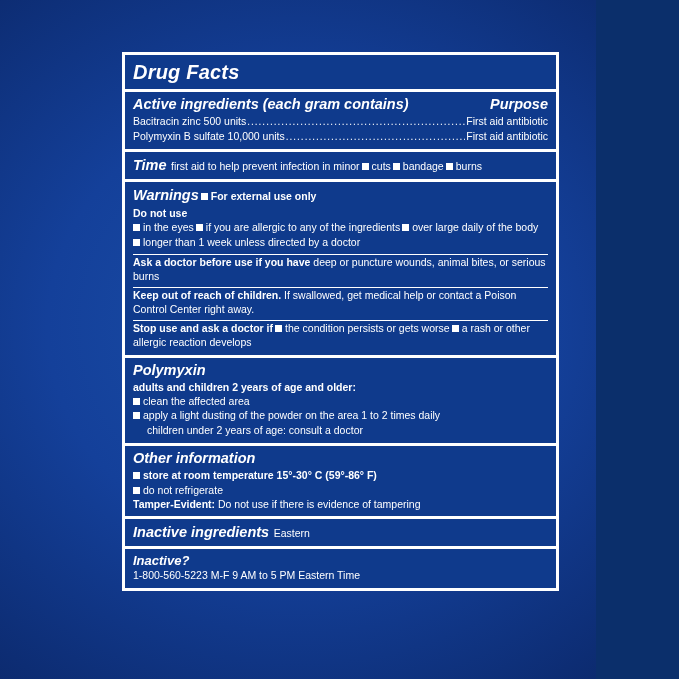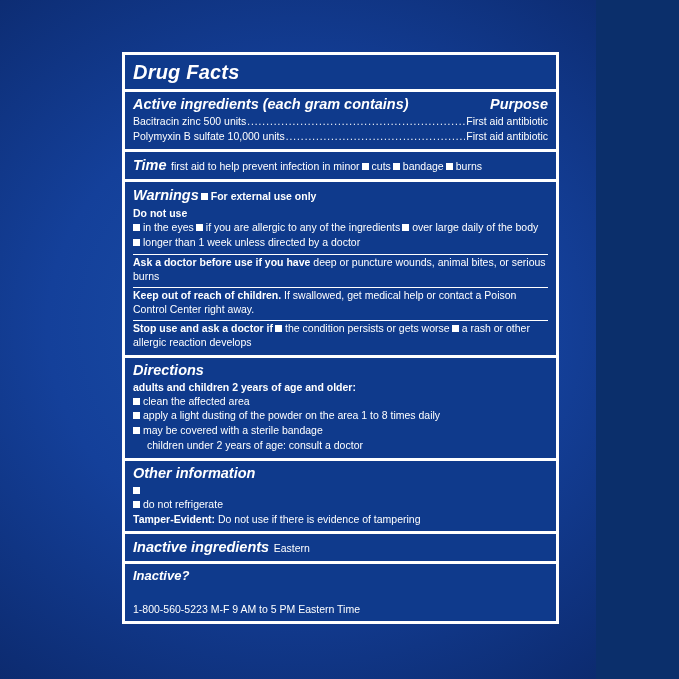--- a/index.html
+++ b/index.html
@@ -58,21 +58,20 @@
     font-size: 13px;
     font-weight: bold;
     font-style: italic;
   }
   .bold {
     font-weight: bold;
   }
   .txt {
     font-size: 10.5px;
     line-height: 1.35;
-    margin-top: 19px;
   }
   .row-between {
     display: flex;
     justify-content: space-between;
     align-items: baseline;
   }
   .dotline {
     display: flex;
     align-items: baseline;
     font-size: 10.5px;
@@ -192,38 +191,35 @@
       </div>
 
       <div class="thin">
         <div class="para">
           <span class="bold">Stop use and ask a doctor if</span><span class="bx-mid"></span><span>the condition persists or gets worse</span><span class="bx-mid"></span><span>a rash or other allergic reaction develops</span>
         </div>
       </div>
     </div>
 
     <div class="sect">
-      <div class="hdr">Directions</div>
+      <div class="hdr">Polymyxin</div>
       <div class="txt bold mt2">adults and children 2 years of age and older:</div>
       <div class="li">
         <span class="bx"></span><span>clean the affected area</span>
       </div>
       <div class="li">
-        <span class="bx"></span><span>apply a light dusting of the powder on the area 1 to 8 times daily</span>
-      </div>
-      <div class="li">
-        <span class="bx"></span><span>may be covered with a sterile bandage</span>
+        <span class="bx"></span><span>apply a light dusting of the powder on the area 1 to 2 times daily</span>
       </div>
       <div class="indent">children under 2 years of age: consult a doctor</div>
     </div>
 
     <div class="sect">
       <div class="hdr">Other information</div>
       <div class="li mt2">
-        <span class="bx"></span>
+        <span class="bx"></span><span class="bold">store at room temperature 15°-30° C (59°-86° F)</span>
       </div>
       <div class="li">
         <span class="bx"></span><span>do not refrigerate</span>
       </div>
       <div class="para">
         <span class="bold">Tamper-Evident:</span>
         <span>Do not use if there is evidence of tampering</span>
       </div>
     </div>
 

